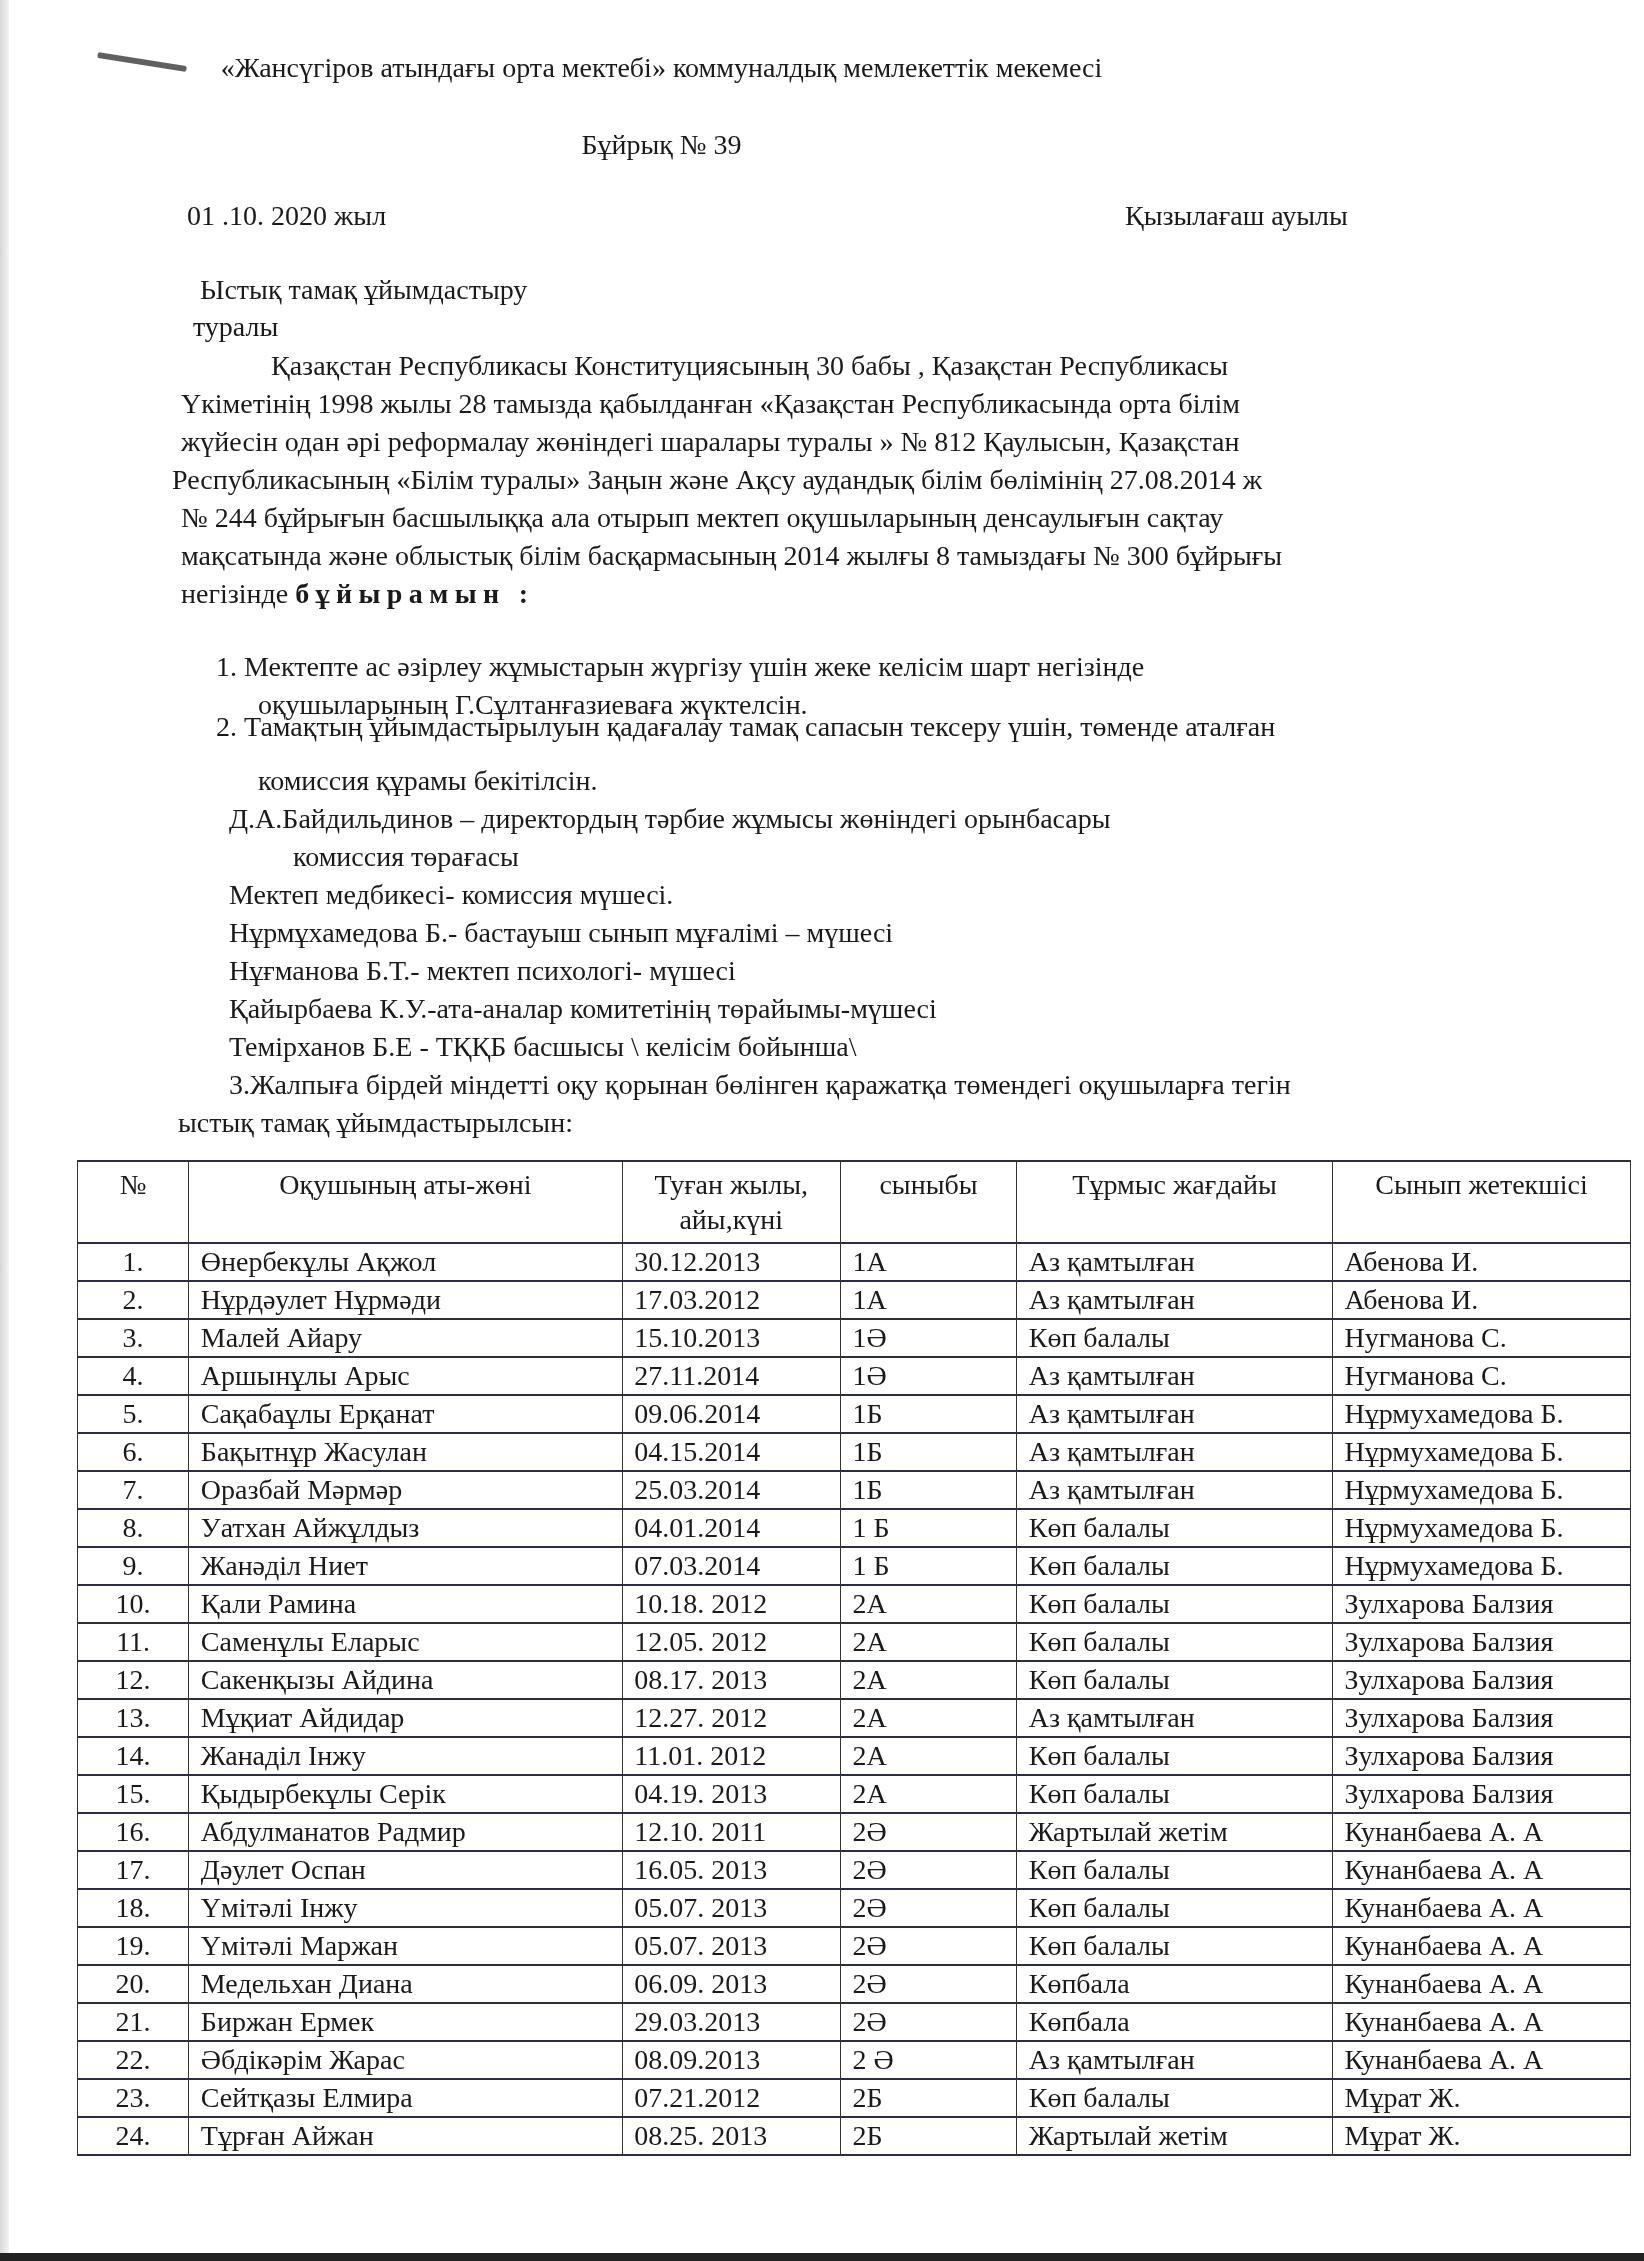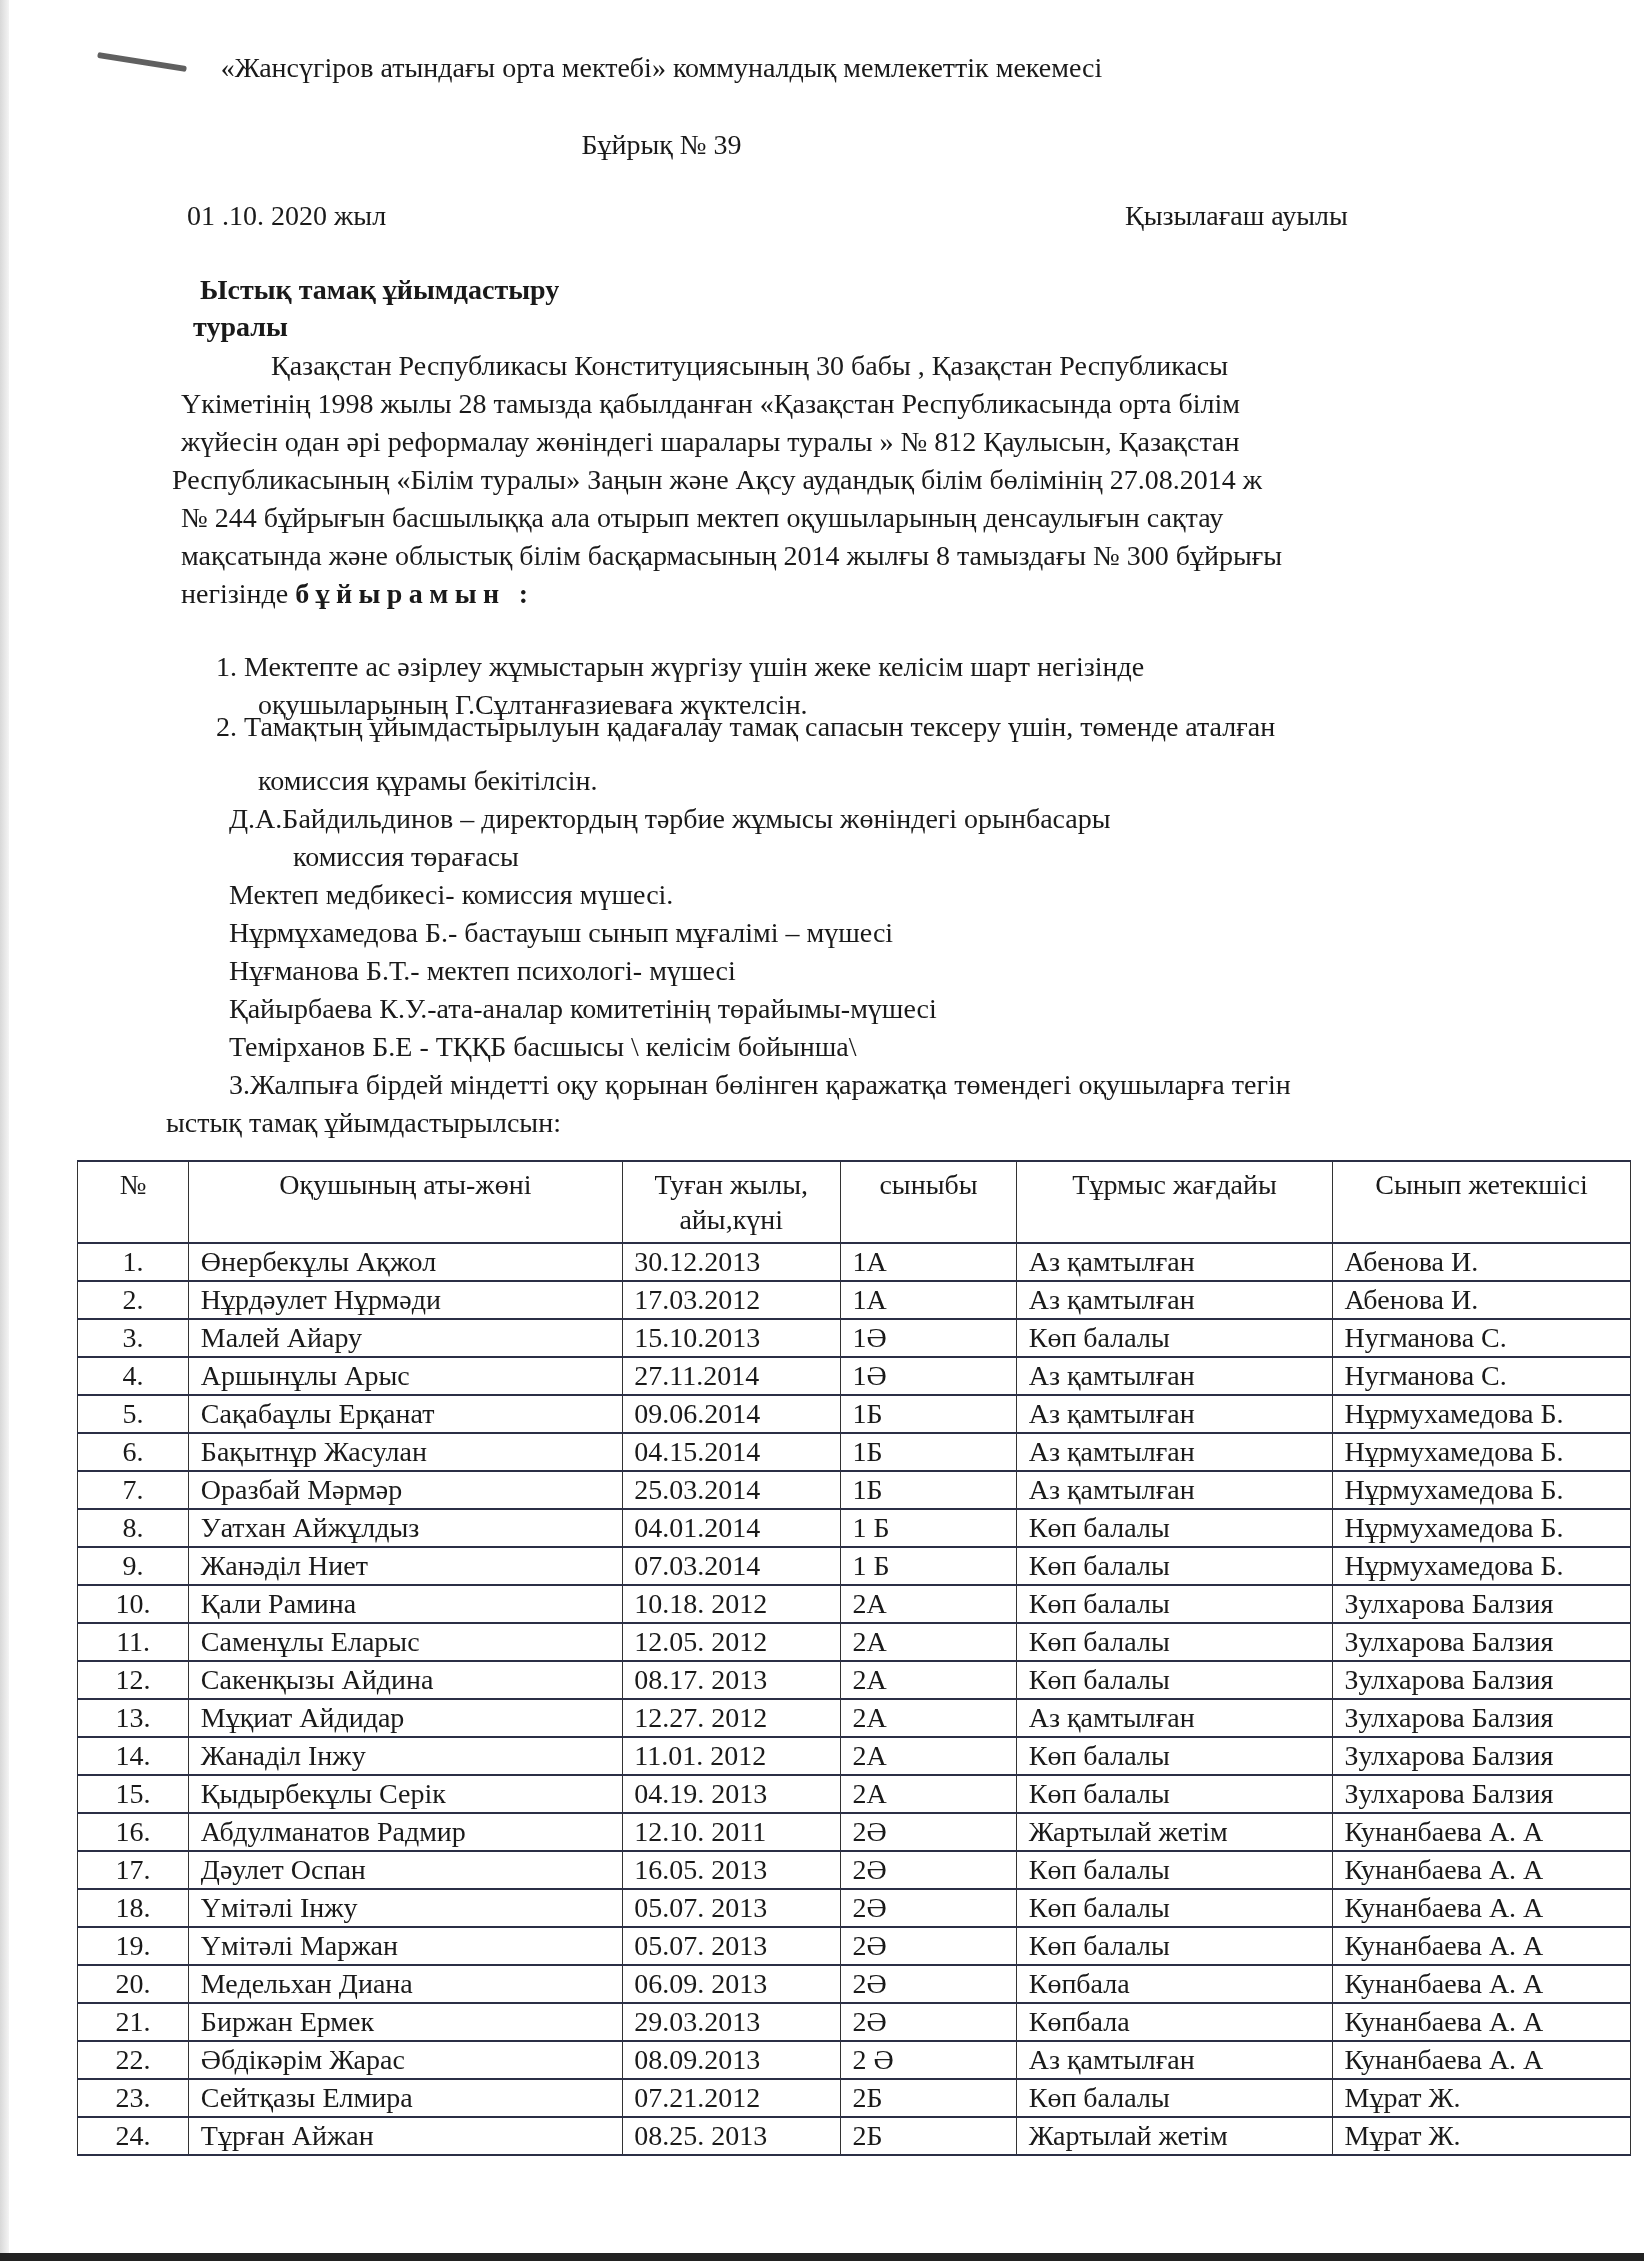--- a/index.html
+++ b/index.html
@@ -6,21 +6,21 @@
     body {
       width: 1645px; height: 2261px; position: relative; overflow: hidden;
       font-family: "Liberation Serif", "DejaVu Serif", serif;
       color: #1a1a1a;
     }
     .scan-edge { position: absolute; left: 0; top: 0; width: 9px; height: 2261px; background: linear-gradient(to right, #d8d8d8, #f4f4f4); }
     .pen-mark { position: absolute; left: 97px; top: 59px; width: 90px; height: 6.4px; background: #444; transform: rotate(9deg); border-radius: 2.6px; opacity: .85; }
     .bottom-edge { position: absolute; left: 0; bottom: 0; width: 1645px; height: 7.7px; background: #222; }
     .line { position: absolute; font-size: 28px; line-height: 37px; white-space: nowrap; }
     .center { left: 0; width: 1323px; text-align: center; }
-    .bold { font-weight: bold; }
+    .bold { font-weight: normal; }
     .spaced { letter-spacing: 6.4px; font-weight: bold; }
     .para { font-size: 28px; }
     table.students {
       position: absolute; left: 77px; top: 1160px; width: 1554px;
       border-collapse: collapse; font-size: 28px; table-layout: fixed;
     }
     table.students th, table.students td {
       border-left: 1.3px solid #333; border-right: 1.3px solid #333;
       border-top: 2.6px solid #2b2f45; border-bottom: 2.6px solid #2b2f45;
       padding: 0 11.6px; vertical-align: top; font-weight: normal;
@@ -70,21 +70,21 @@
   <div class="line para" style="top:800px; left:229px;">Д.А.Байдильдинов – директордың  тәрбие жұмысы жөніндегі орынбасары</div>
   <div class="line para" style="top:838px; left:293px;">комиссия  төрағасы</div>
   <div class="line para" style="top:876px; left:229px;">Мектеп  медбикесі- комиссия мүшесі.</div>
   <div class="line para" style="top:914px; left:229px;">Нұрмұхамедова Б.- бастауыш сынып  мұғалімі – мүшесі</div>
   <div class="line para" style="top:952px; left:229px;">Нұғманова Б.Т.- мектеп  психологі- мүшесі</div>
   <div class="line para" style="top:990px; left:229px;">Қайырбаева К.У.-ата-аналар комитетінің  төрайымы-мүшесі</div>
   <div class="line para" style="top:1028px; left:229px;">Темірханов Б.Е   - ТҚҚБ басшысы \  келісім  бойынша\</div>
 </div>
 
 <div class="line para" style="top:1066px; left:229px;">3.Жалпыға  бірдей  міндетті  оқу қорынан  бөлінген  қаражатқа  төмендегі оқушыларға тегін</div>
-<div class="line para" style="top:1104px; left:166px;">ыстық тамақ ұйымдастырылсын:</div>
+<div class="line para" style="top:1104px; left:178px;">ыстық тамақ ұйымдастырылсын:</div>
 
 <table class="students">
   <colgroup>
     <col class="c-no">
       <col class="c-name">
       <col class="c-date">
       <col class="c-class">
       <col class="c-status">
       <col class="c-teacher">
   </colgroup>

